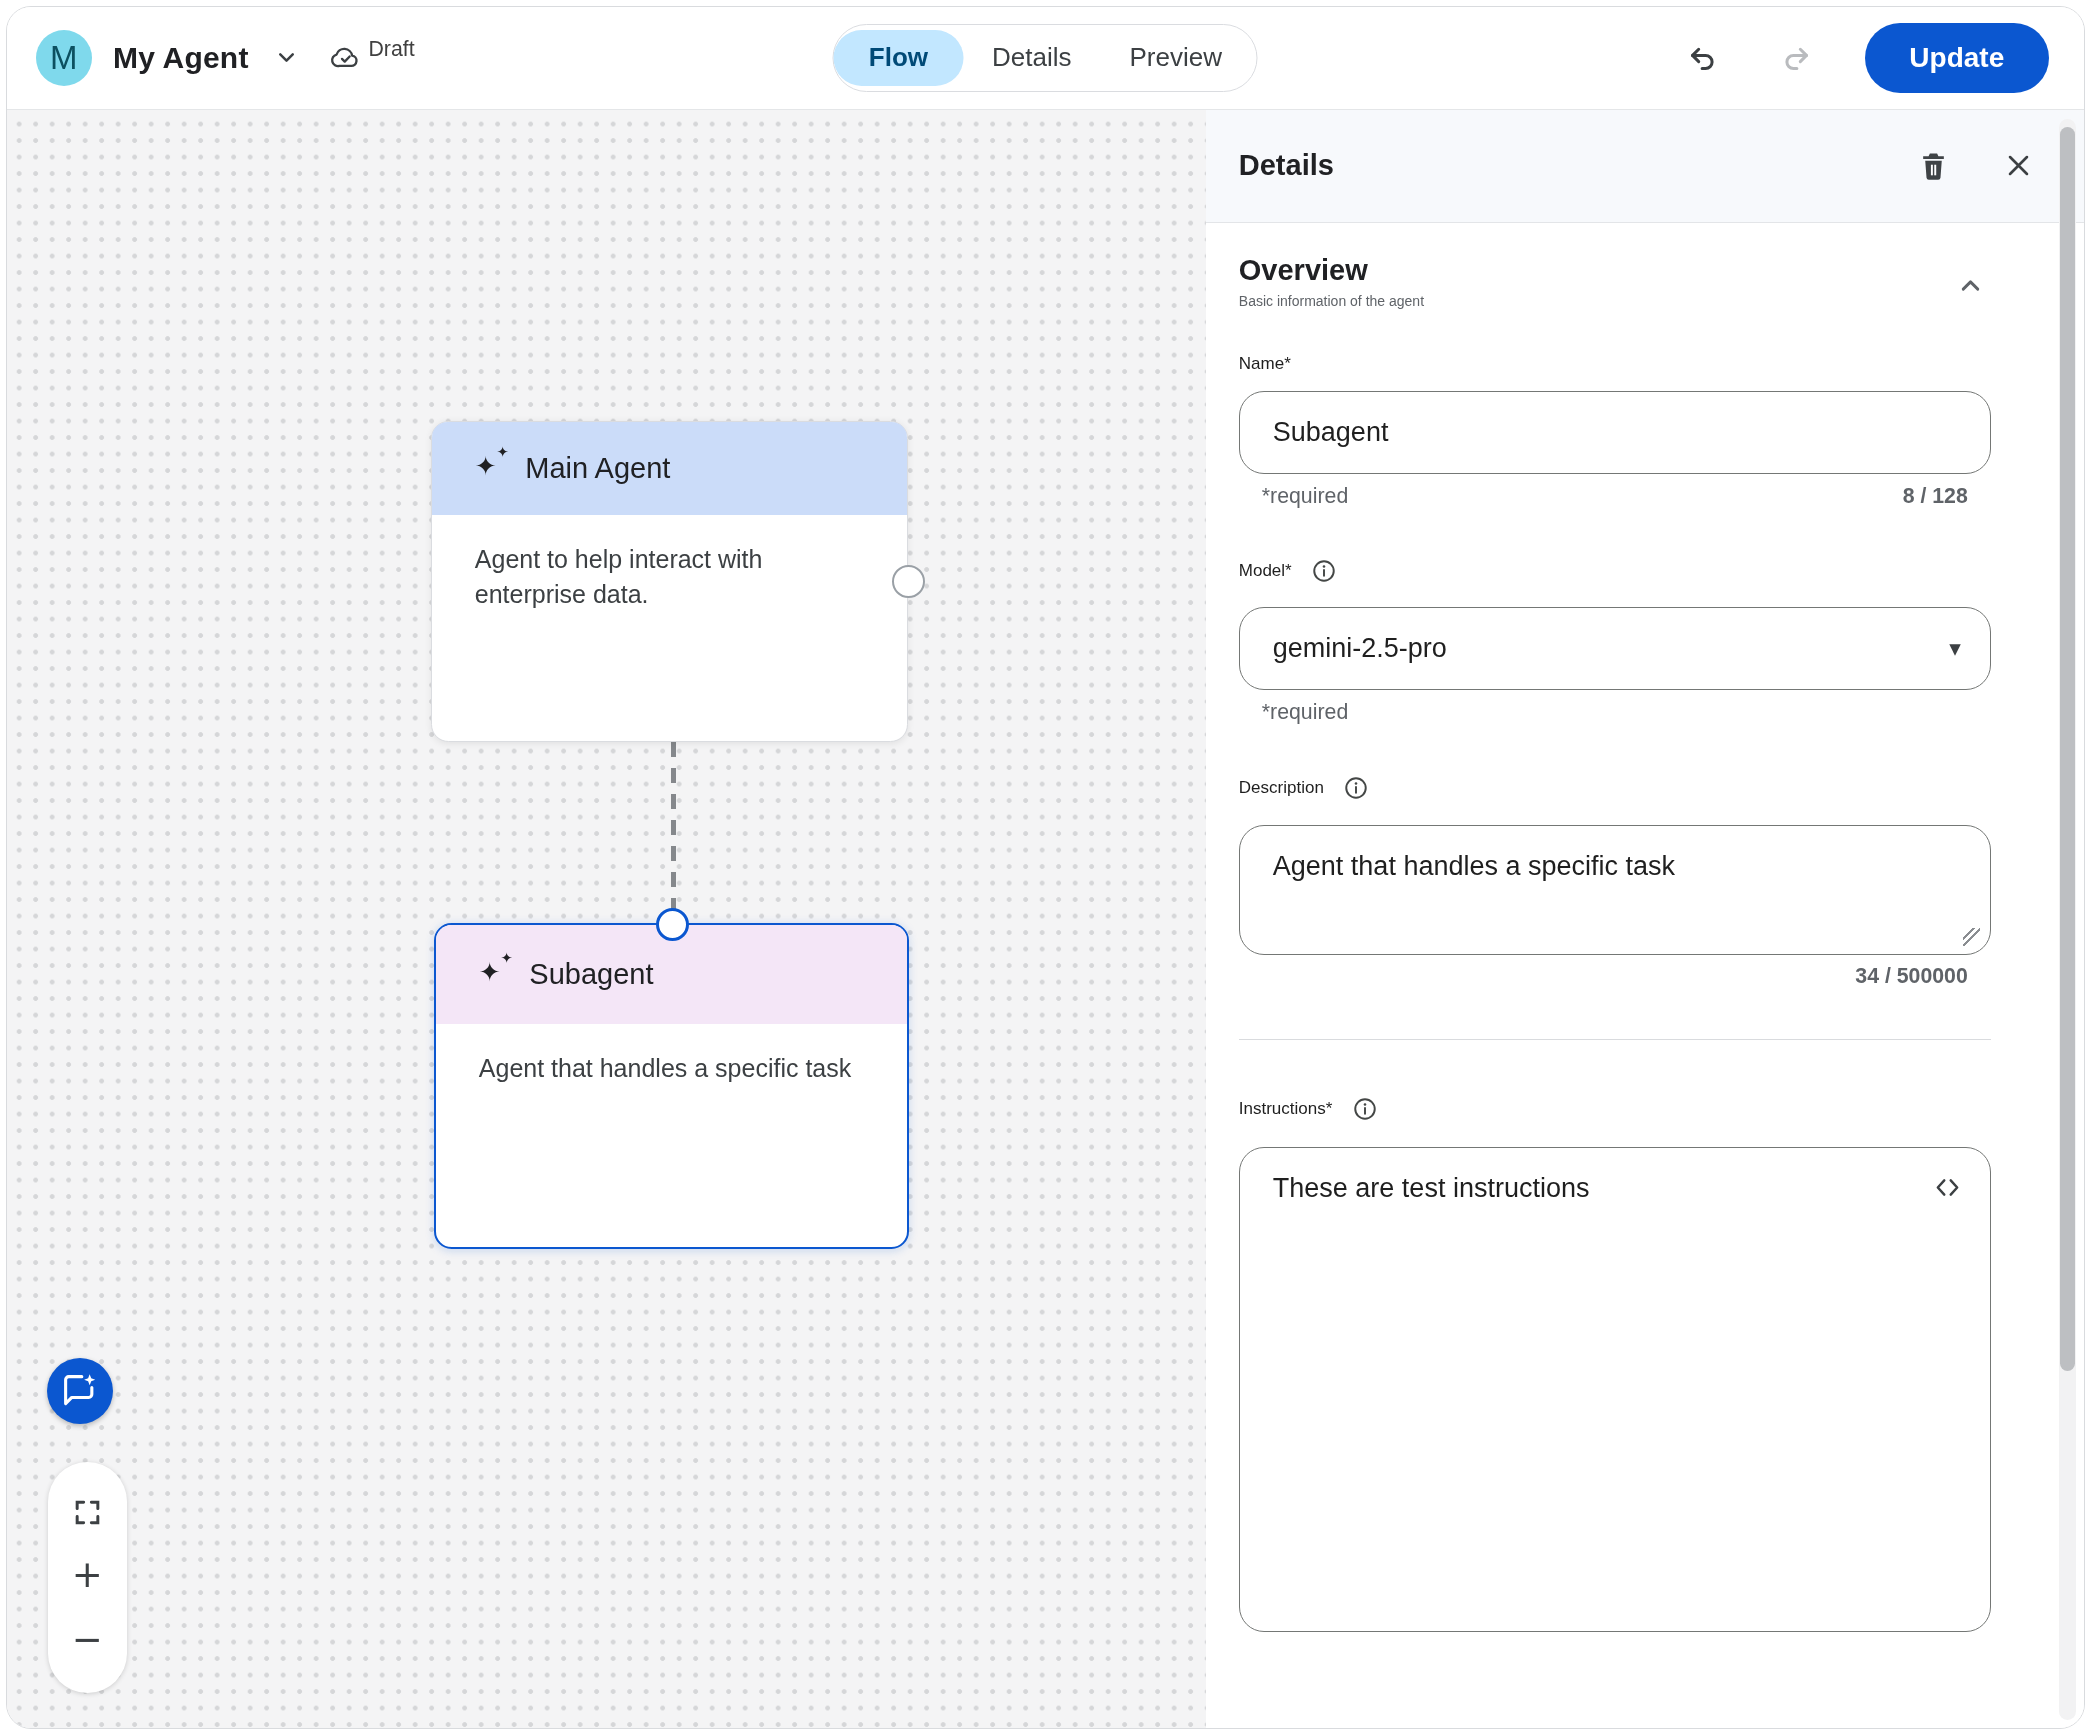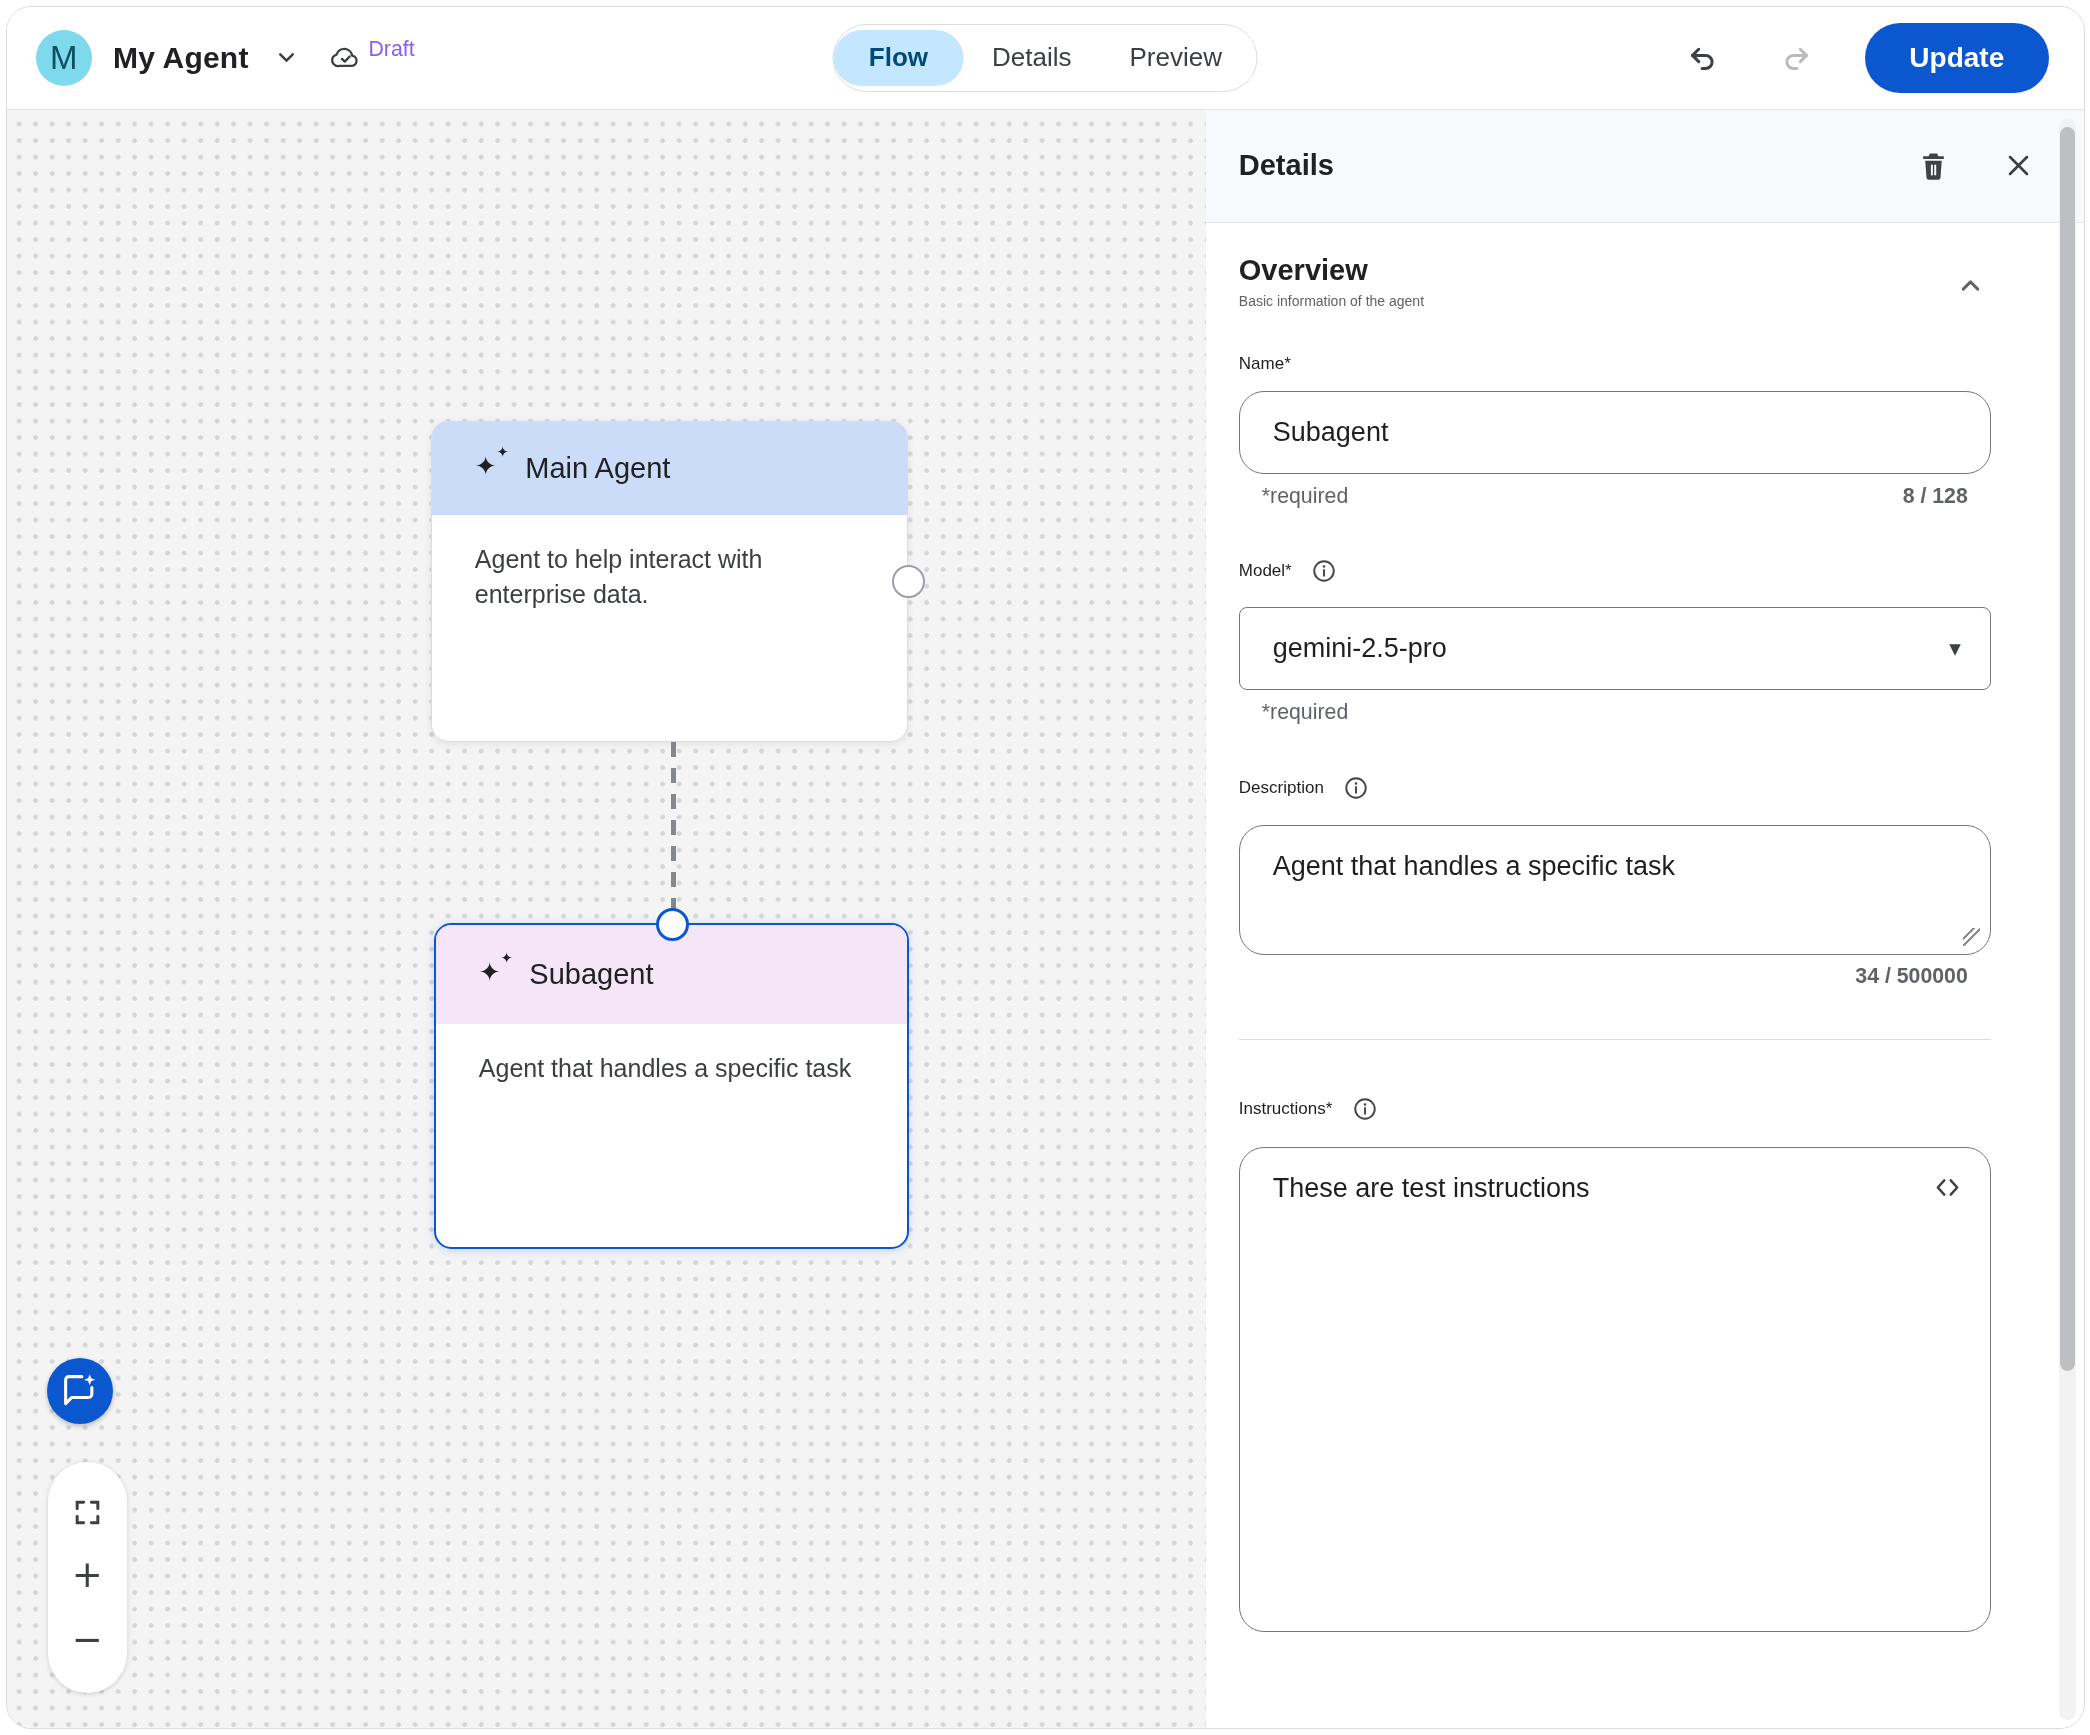--- a/index.html
+++ b/index.html
@@ -11,21 +11,21 @@
 
   
   .topbar { height:103px; flex:0 0 103px; background:#fff; border-bottom:1px solid #e4e6e8;
     display:flex; align-items:center; padding:0 35px 0 29px; position:relative; z-index:5; }
   .topbar-left { display:flex; align-items:center; gap:21.3px; }
   .avatar { width:56px; height:56px; border-radius:50%; background:#7fd9ec; color:#0c5060;
     font-size:33px; font-weight:500; display:flex; align-items:center; justify-content:center; }
   .title-block { display:flex; flex-direction:row; gap:1.9px; }
   .title-row { display:flex; align-items:center; gap:19.4px; }
   .agent-title { font-size:30px; font-weight:700; color:#202124; letter-spacing:0.2px; }
-  .draft { font-size:21.3px; color:#8b5cf6; }
+  .draft { font-size:21.3px; color:#404040; }
   .icon-btn { background:none; border:none; cursor:pointer; display:flex; align-items:center; justify-content:center; padding:5.8px; }
 
   .tabs { position:absolute; left:50%; top:50%; transform:translate(-50%,-50%);
     display:flex; align-items:center; border:1.9px solid #dadce0; border-radius:969px;
     background:#fff; height:68px; padding:0 5.8px 0 0; }
   .tab { border:none; background:transparent; font-family:inherit; font-size:26px; color:#3c4043;
     padding:0 29px; height:56px; border-radius:969px; cursor:pointer; }
   .tab.active { background:#c2e7ff; color:#004a77; font-weight:700; padding:0 35px; }
 
   .topbar-right { margin-left:auto; display:flex; align-items:center; gap:47px; }
@@ -260,21 +260,21 @@
         <div class="field-label-row" style="margin-top:43px;">
           <span class="field-label">Model*</span>
           <span class="icon-btn">
             <svg width="26" height="26" viewBox="0 0 24 24" fill="none" stroke="#444746" stroke-width="1.8">
                 <circle cx="12" cy="12" r="9"></circle>
                 <line x1="12" y1="11" x2="12" y2="16.4" stroke-linecap="round"></line>
                 <circle cx="12" cy="7.8" r="1.2" fill="#444746" stroke="none"></circle>
               </svg>
           </span>
         </div>
-        <div class="select-input" style="margin-top:17.5px;border-radius:8px;">
+        <div class="select-input" style="margin-top:17.5px;">
           <span>gemini-2.5-pro</span>
           <span class="select-caret">▾</span>
         </div>
         <div class="helper-row">
           <span>*required</span>
         </div>
 
         <div class="field-label-row" style="margin-top:45px;">
           <span class="field-label">Description</span>
           <span class="icon-btn">

